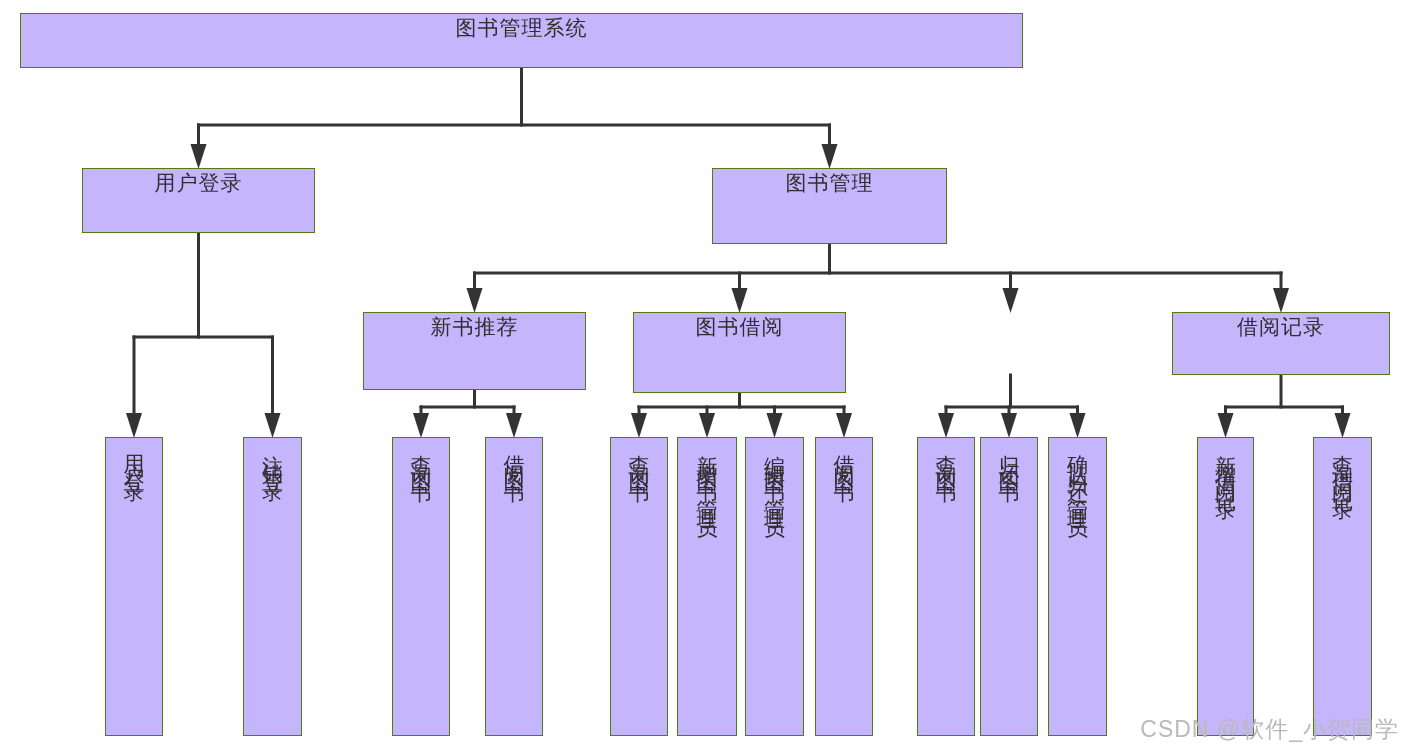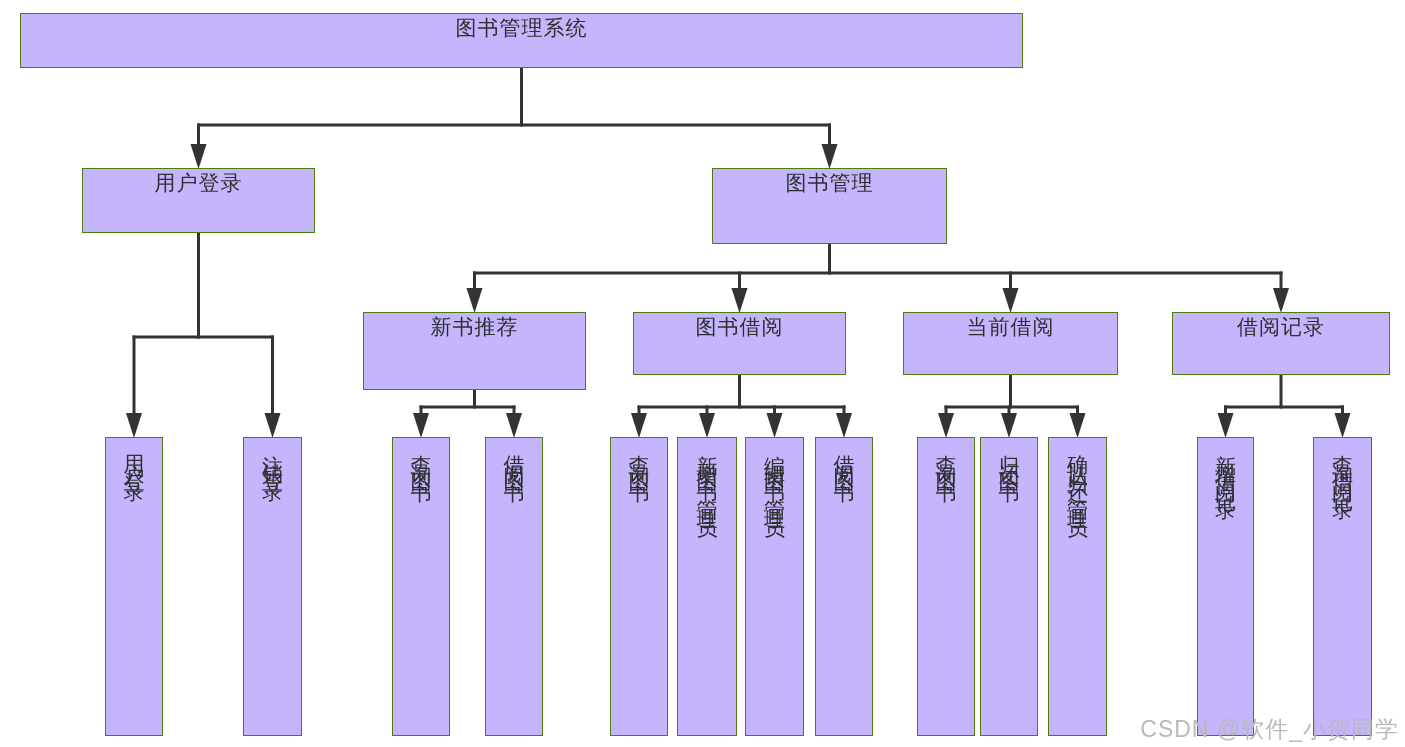--- a/index.html
+++ b/index.html
@@ -115,27 +115,24 @@
   </div>
 
   <div class="node h" style="left:712px;top:168px;width:235px;height:76px">
     <span class="lbl">图书管理</span>
   </div>
 
   <div class="node h" style="left:363px;top:312px;width:223px;height:78px">
     <span class="lbl">新书推荐</span>
   </div>
 
-  <div class="node h" style="left:633px;top:312px;width:213px;height:63px">
+  <div class="node h" style="left:633px;top:312px;width:213px;height:81px">
     <span class="lbl">图书借阅</span>
   </div>
 
-  <div class="node h" style="left:903px;top:312px;width:215px;height:63px">
-    <span class="lbl">当前借阅</span>
-  </div>
 
   <div class="node h" style="left:1172px;top:312px;width:218px;height:63px">
     <span class="lbl">借阅记录</span>
   </div>
 
   <div class="node v" style="left:105px;top:437px;width:58px;height:299px">
     <span class="lbl">用户登录</span>
   </div>
 
   <div class="node v" style="left:243px;top:437px;width:59px;height:299px">

